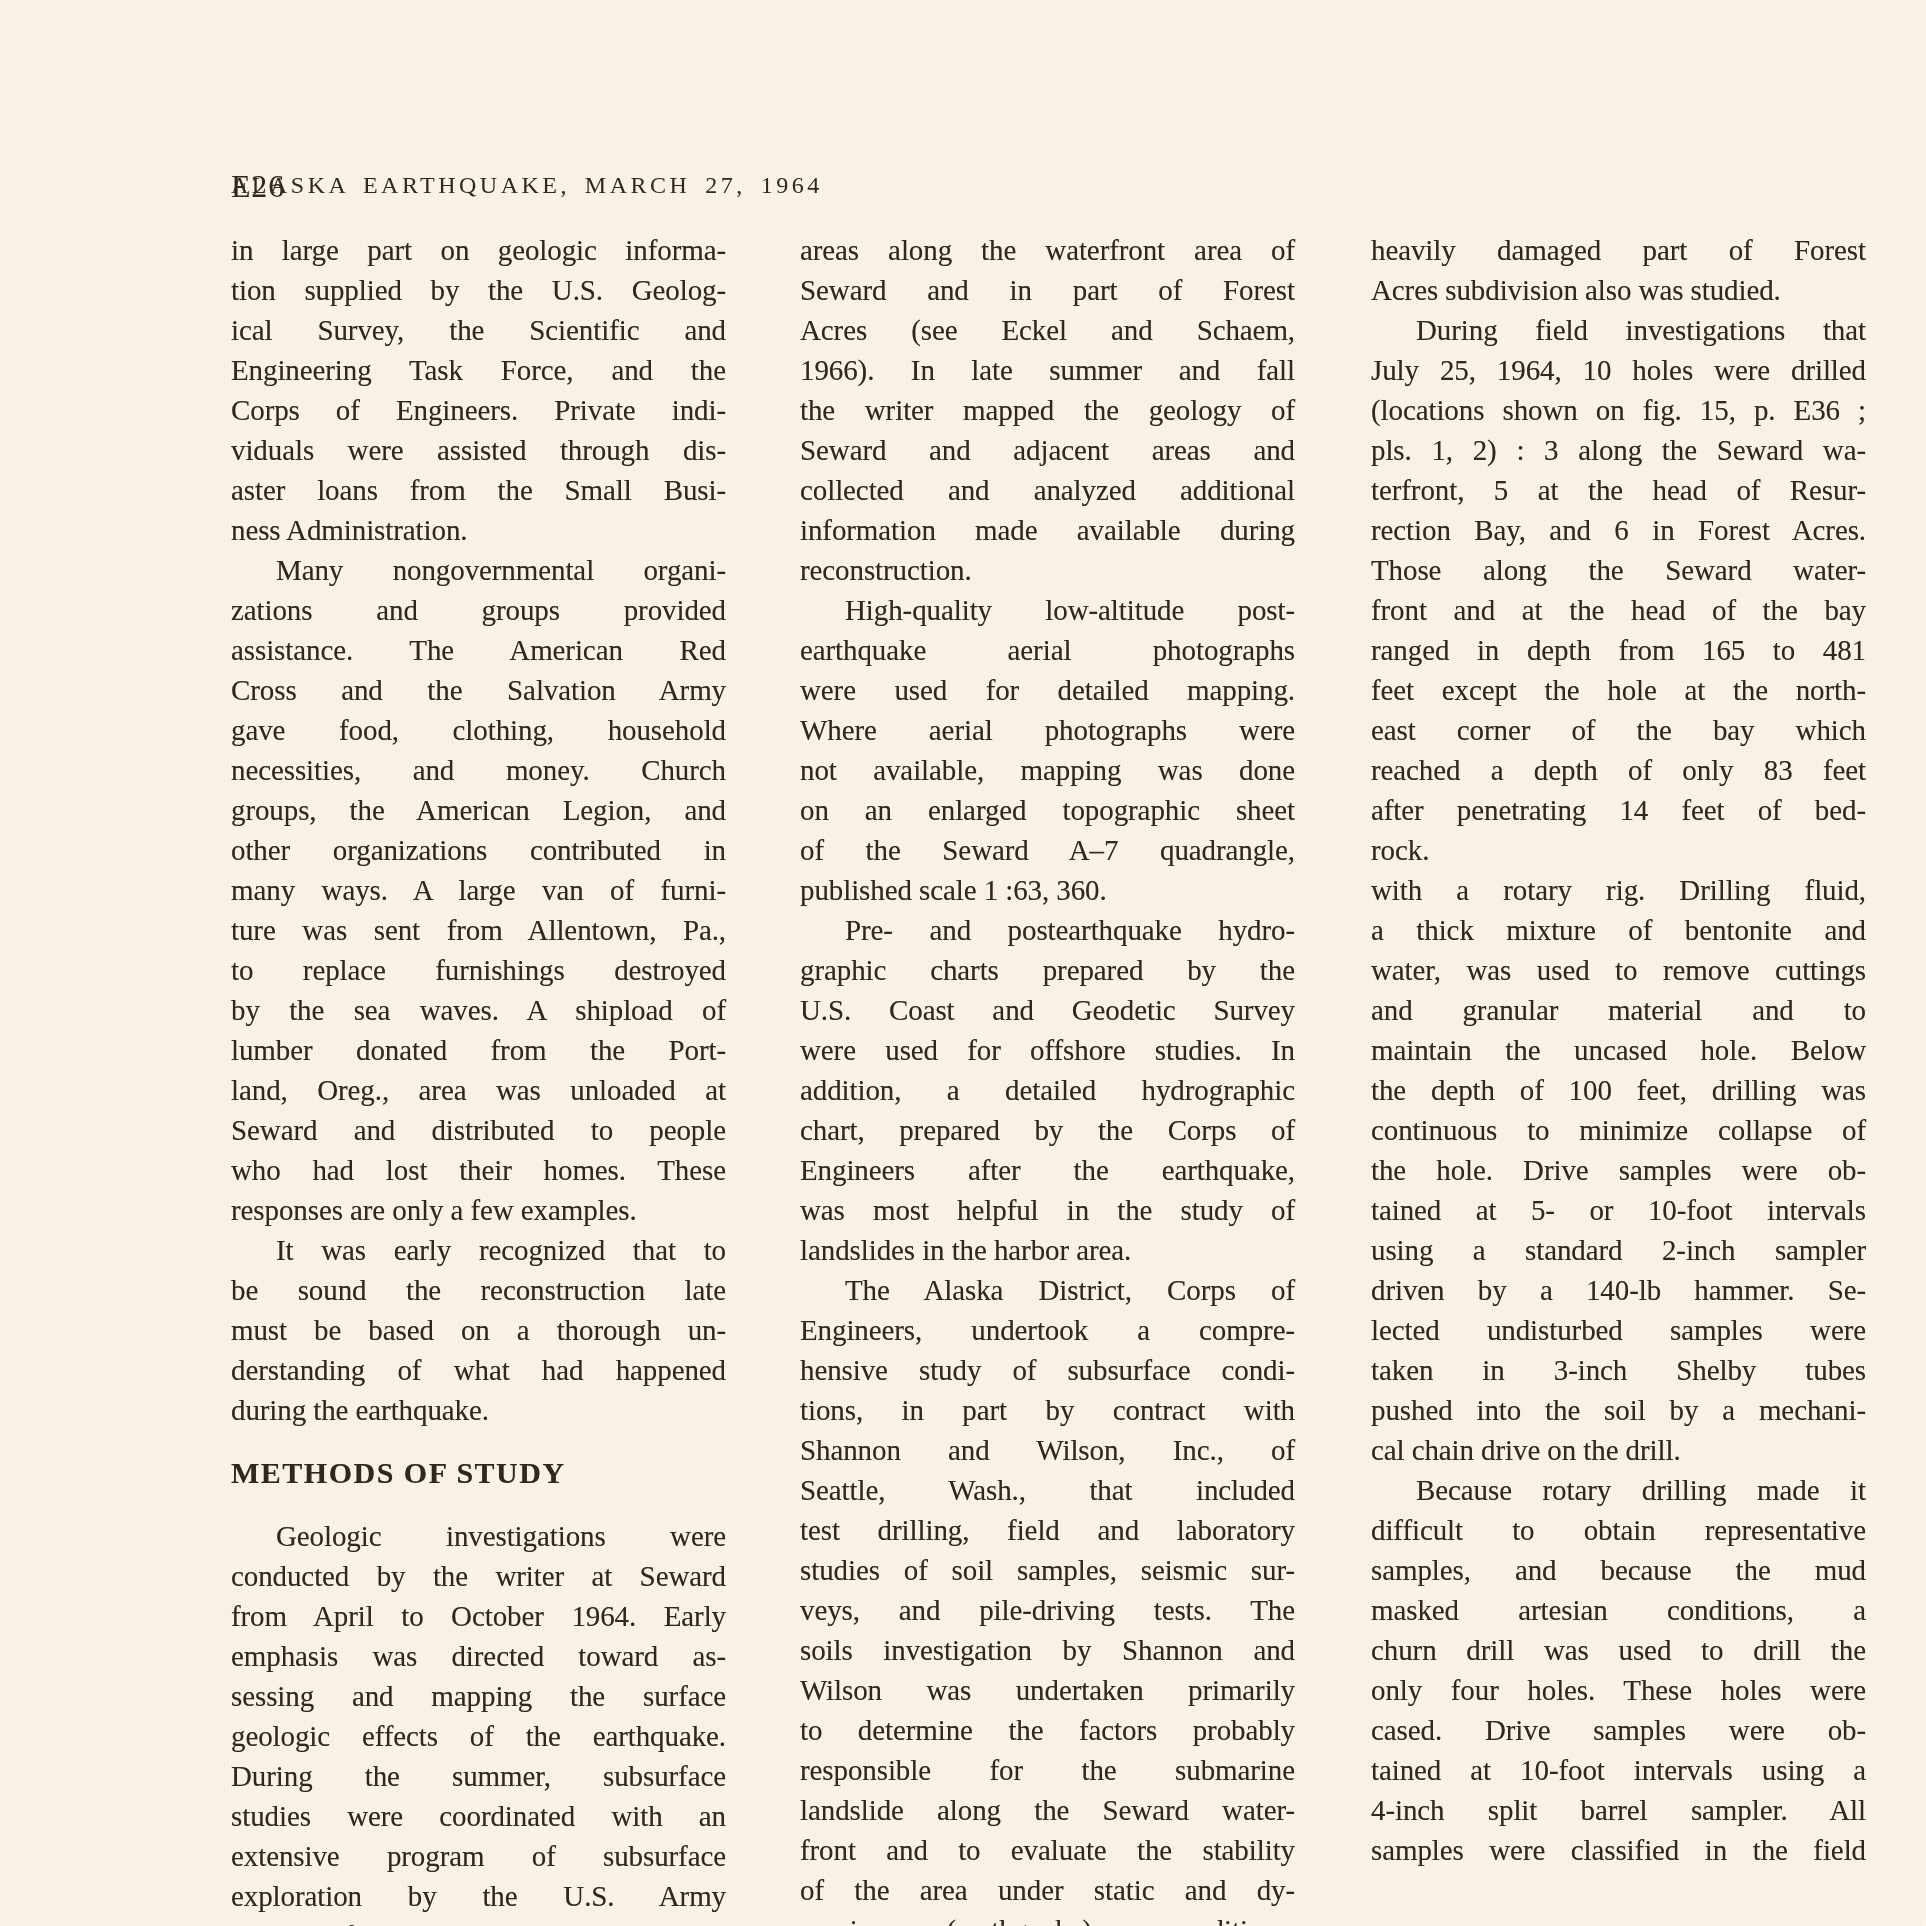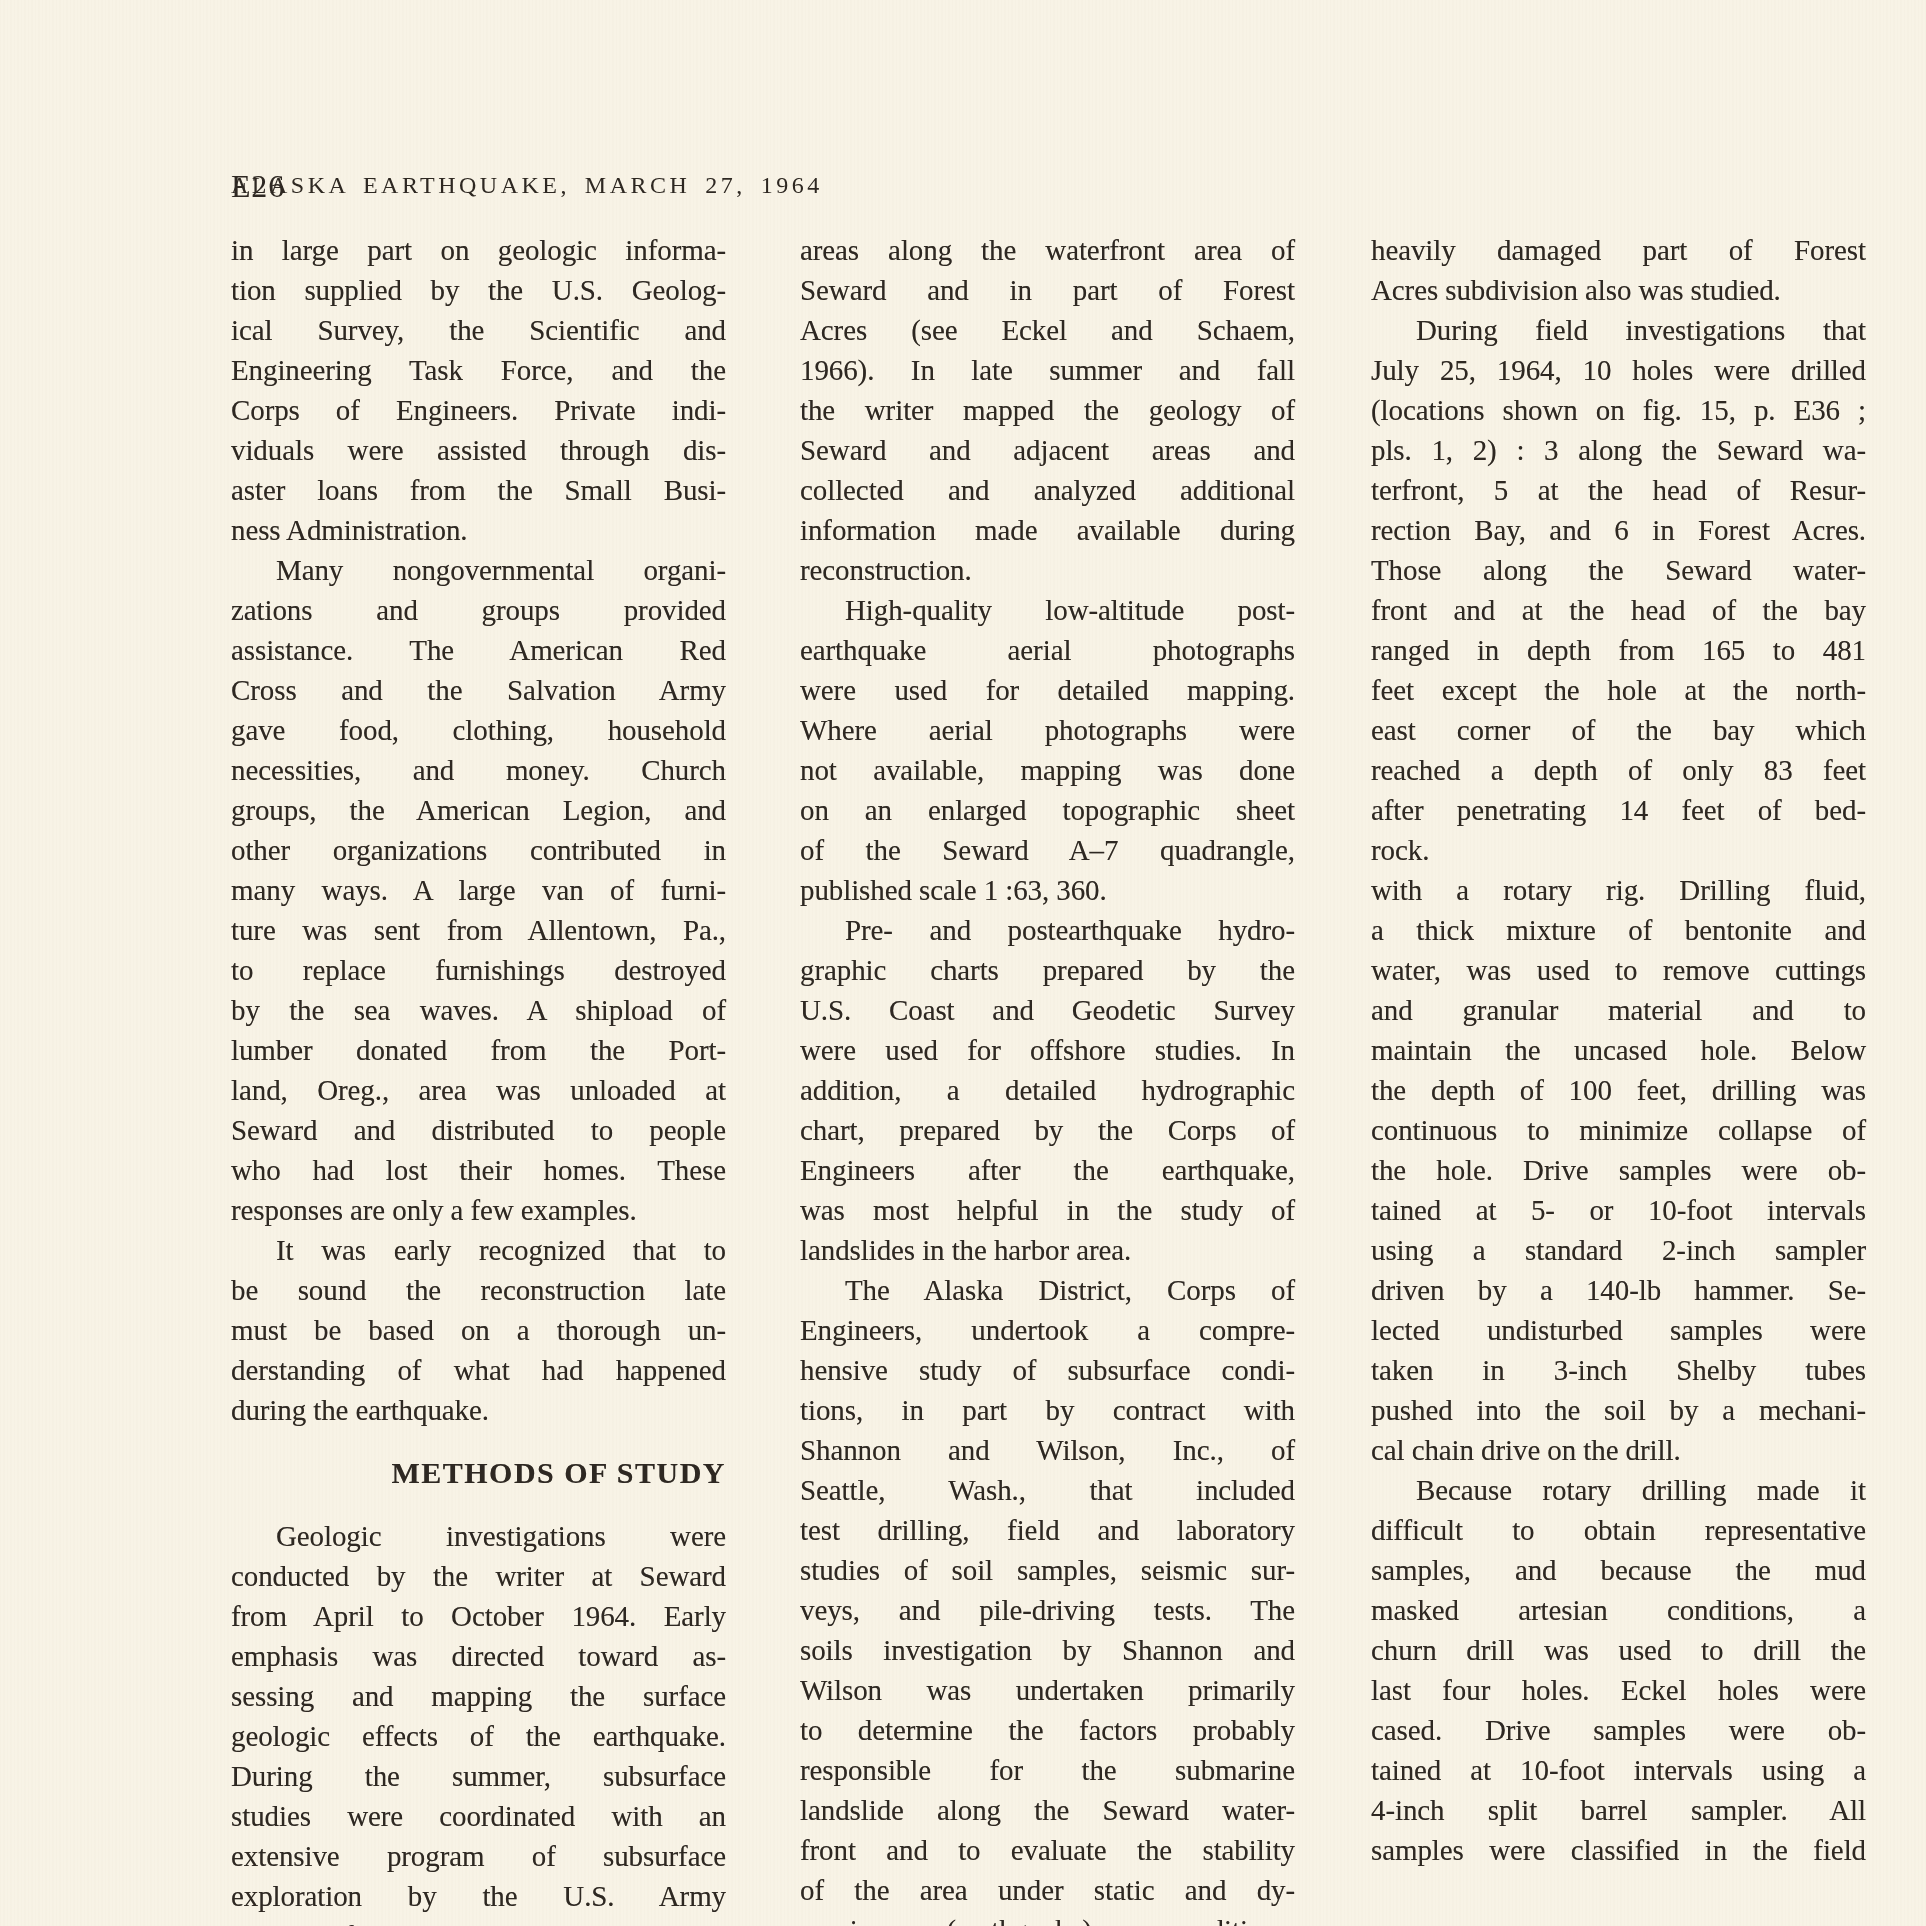--- a/index.html
+++ b/index.html
@@ -61,21 +61,21 @@
   .col-2 { left: 1371px; }
   .para { margin: 0; }
   .line {
     text-align: justify;
     text-align-last: justify;
     min-height: 40px;
   }
   .line.last { text-align: center; text-align-last: left; }
   .line.indent { text-indent: 45px; }
   .col-heading {
-    text-align: right;
+    text-align: left;
     font-weight: bold;
     font-size: 30px;
     letter-spacing: 1.5px;
     line-height: 40px;
     margin: 23px 0 23px 0;
   }
 </style>
 </head>
 <body>
 
@@ -227,21 +227,21 @@
         <div class="line">taken in 3-inch Shelby tubes</div>
         <div class="line">pushed into the soil by a mechani-</div>
         <div class="line last">cal chain drive on the drill.</div>
       </div>
       <div class="para">
         <div class="line indent">Because rotary drilling made it</div>
         <div class="line">difficult to obtain representative</div>
         <div class="line">samples, and because the mud</div>
         <div class="line">masked artesian conditions, a</div>
         <div class="line">churn drill was used to drill the</div>
-        <div class="line">last four holes. Eckel holes were</div>
+        <div class="line">only four holes. These holes were</div>
         <div class="line">cased. Drive samples were ob-</div>
         <div class="line">tained at 10-foot intervals using a</div>
         <div class="line">4-inch split barrel sampler. All</div>
         <div class="line">samples were classified in the field</div>
       </div>
     </div>
 </div>
 
 
 </body></html>

